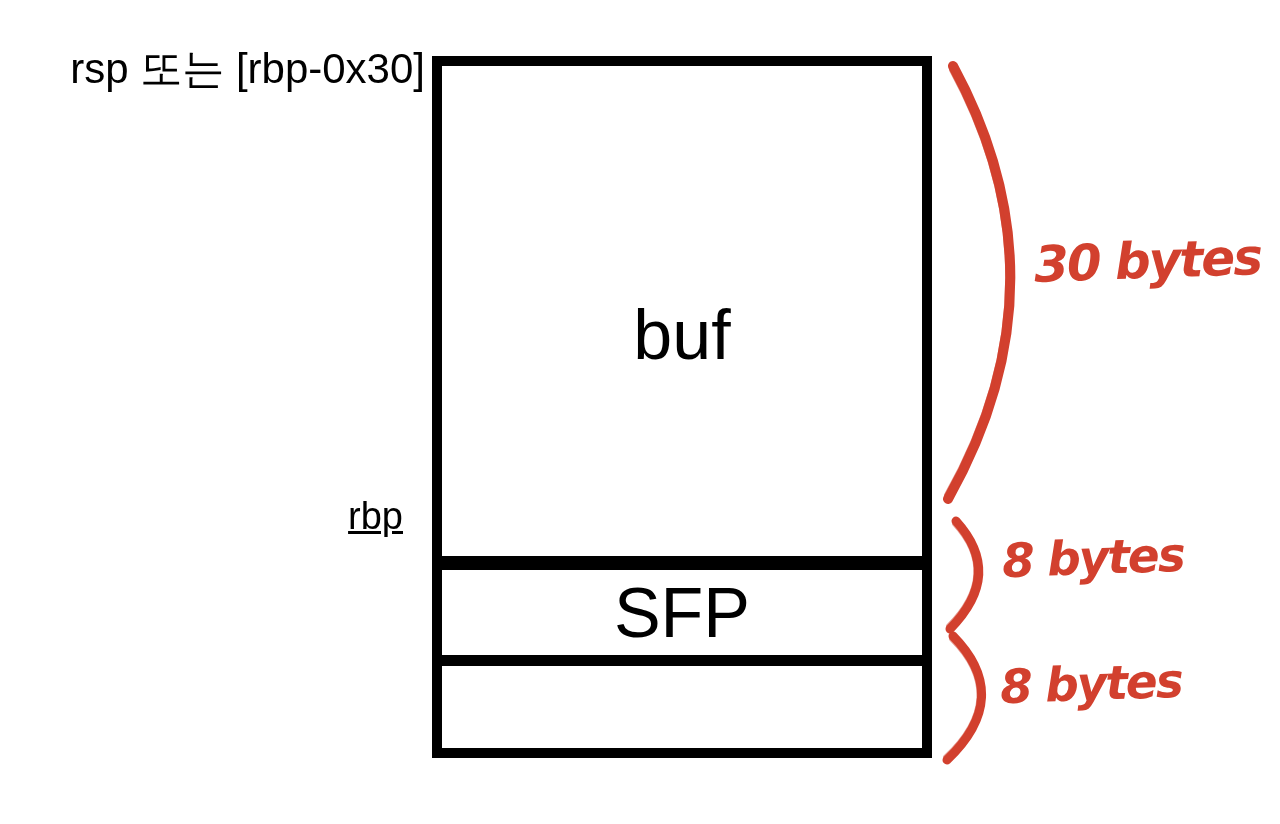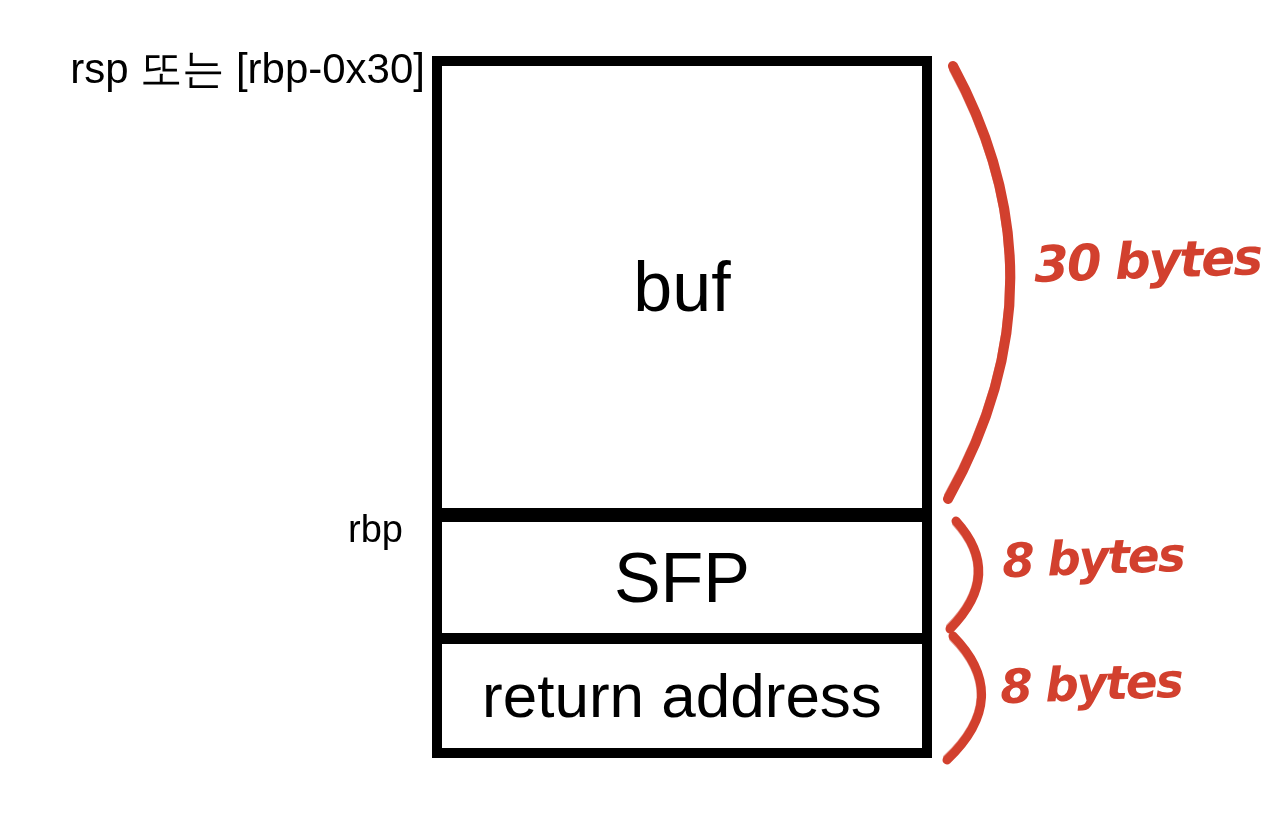--- a/index.html
+++ b/index.html
@@ -32,23 +32,24 @@
   .region {
     display: flex;
     align-items: center;
     justify-content: center;
     box-sizing: border-box;
     overflow: hidden;
   }
   .region-buf {
     height: 456px;
     border-bottom: 14px solid #000;
+    margin-top: 48px;
   }
   .region-sfp {
-    height: 122px;
+    height: 96px;
     border-bottom: 11px solid #000;
   }
   .region-ret {
     flex: 1;
   }
   .region-label {
     font-size: 70px;
     line-height: 1;
     white-space: nowrap;
   }
@@ -62,23 +63,24 @@
     white-space: nowrap;
     text-align: right;
     line-height: 1.1;
   }
   .label-rsp {
     top: 46px;
     right: 855px;
     font-size: 42px;
   }
   .label-rbp {
-    top: 509px;
+    top: 496px;
     right: 877px;
     font-size: 38px;
+    text-decoration: underline;
   }
 
   
   .annotation-layer {
     position: absolute;
     left: 0;
     top: 0;
     width: 1280px;
     height: 824px;
     pointer-events: none;
@@ -117,23 +119,20 @@
 
 <div class="pointer-label label-rbp">rbp</div>
 
 <div class="stack-box">
   <div class="region region-buf">
     <span class="region-label">buf</span>
   </div>
   <div class="region region-sfp">
     <span class="region-label">SFP</span>
   </div>
-  <div class="region region-ret">
-    <span class="region-label">return address</span>
-  </div>
 </div>
 
 <svg class="annotation-layer" viewBox="0 0 1280 824" xmlns="http://www.w3.org/2000/svg">
   <g fill="none" stroke="#d2402e" stroke-linecap="round">
     <path d="M 953 66 Q 1070 282 948 499" stroke-width="10"></path>
     <path d="M 951 70 Q 1066 282 946 495" stroke-width="4" opacity="0.55"></path>
     <path d="M 956 521 Q 1004 574 950 629" stroke-width="9"></path>
     <path d="M 954 524 Q 1000 574 948 626" stroke-width="4" opacity="0.55"></path>
     <path d="M 953 636 Q 1013 697 947 760" stroke-width="9"></path>
     <path d="M 951 639 Q 1009 697 945 757" stroke-width="4" opacity="0.55"></path>

